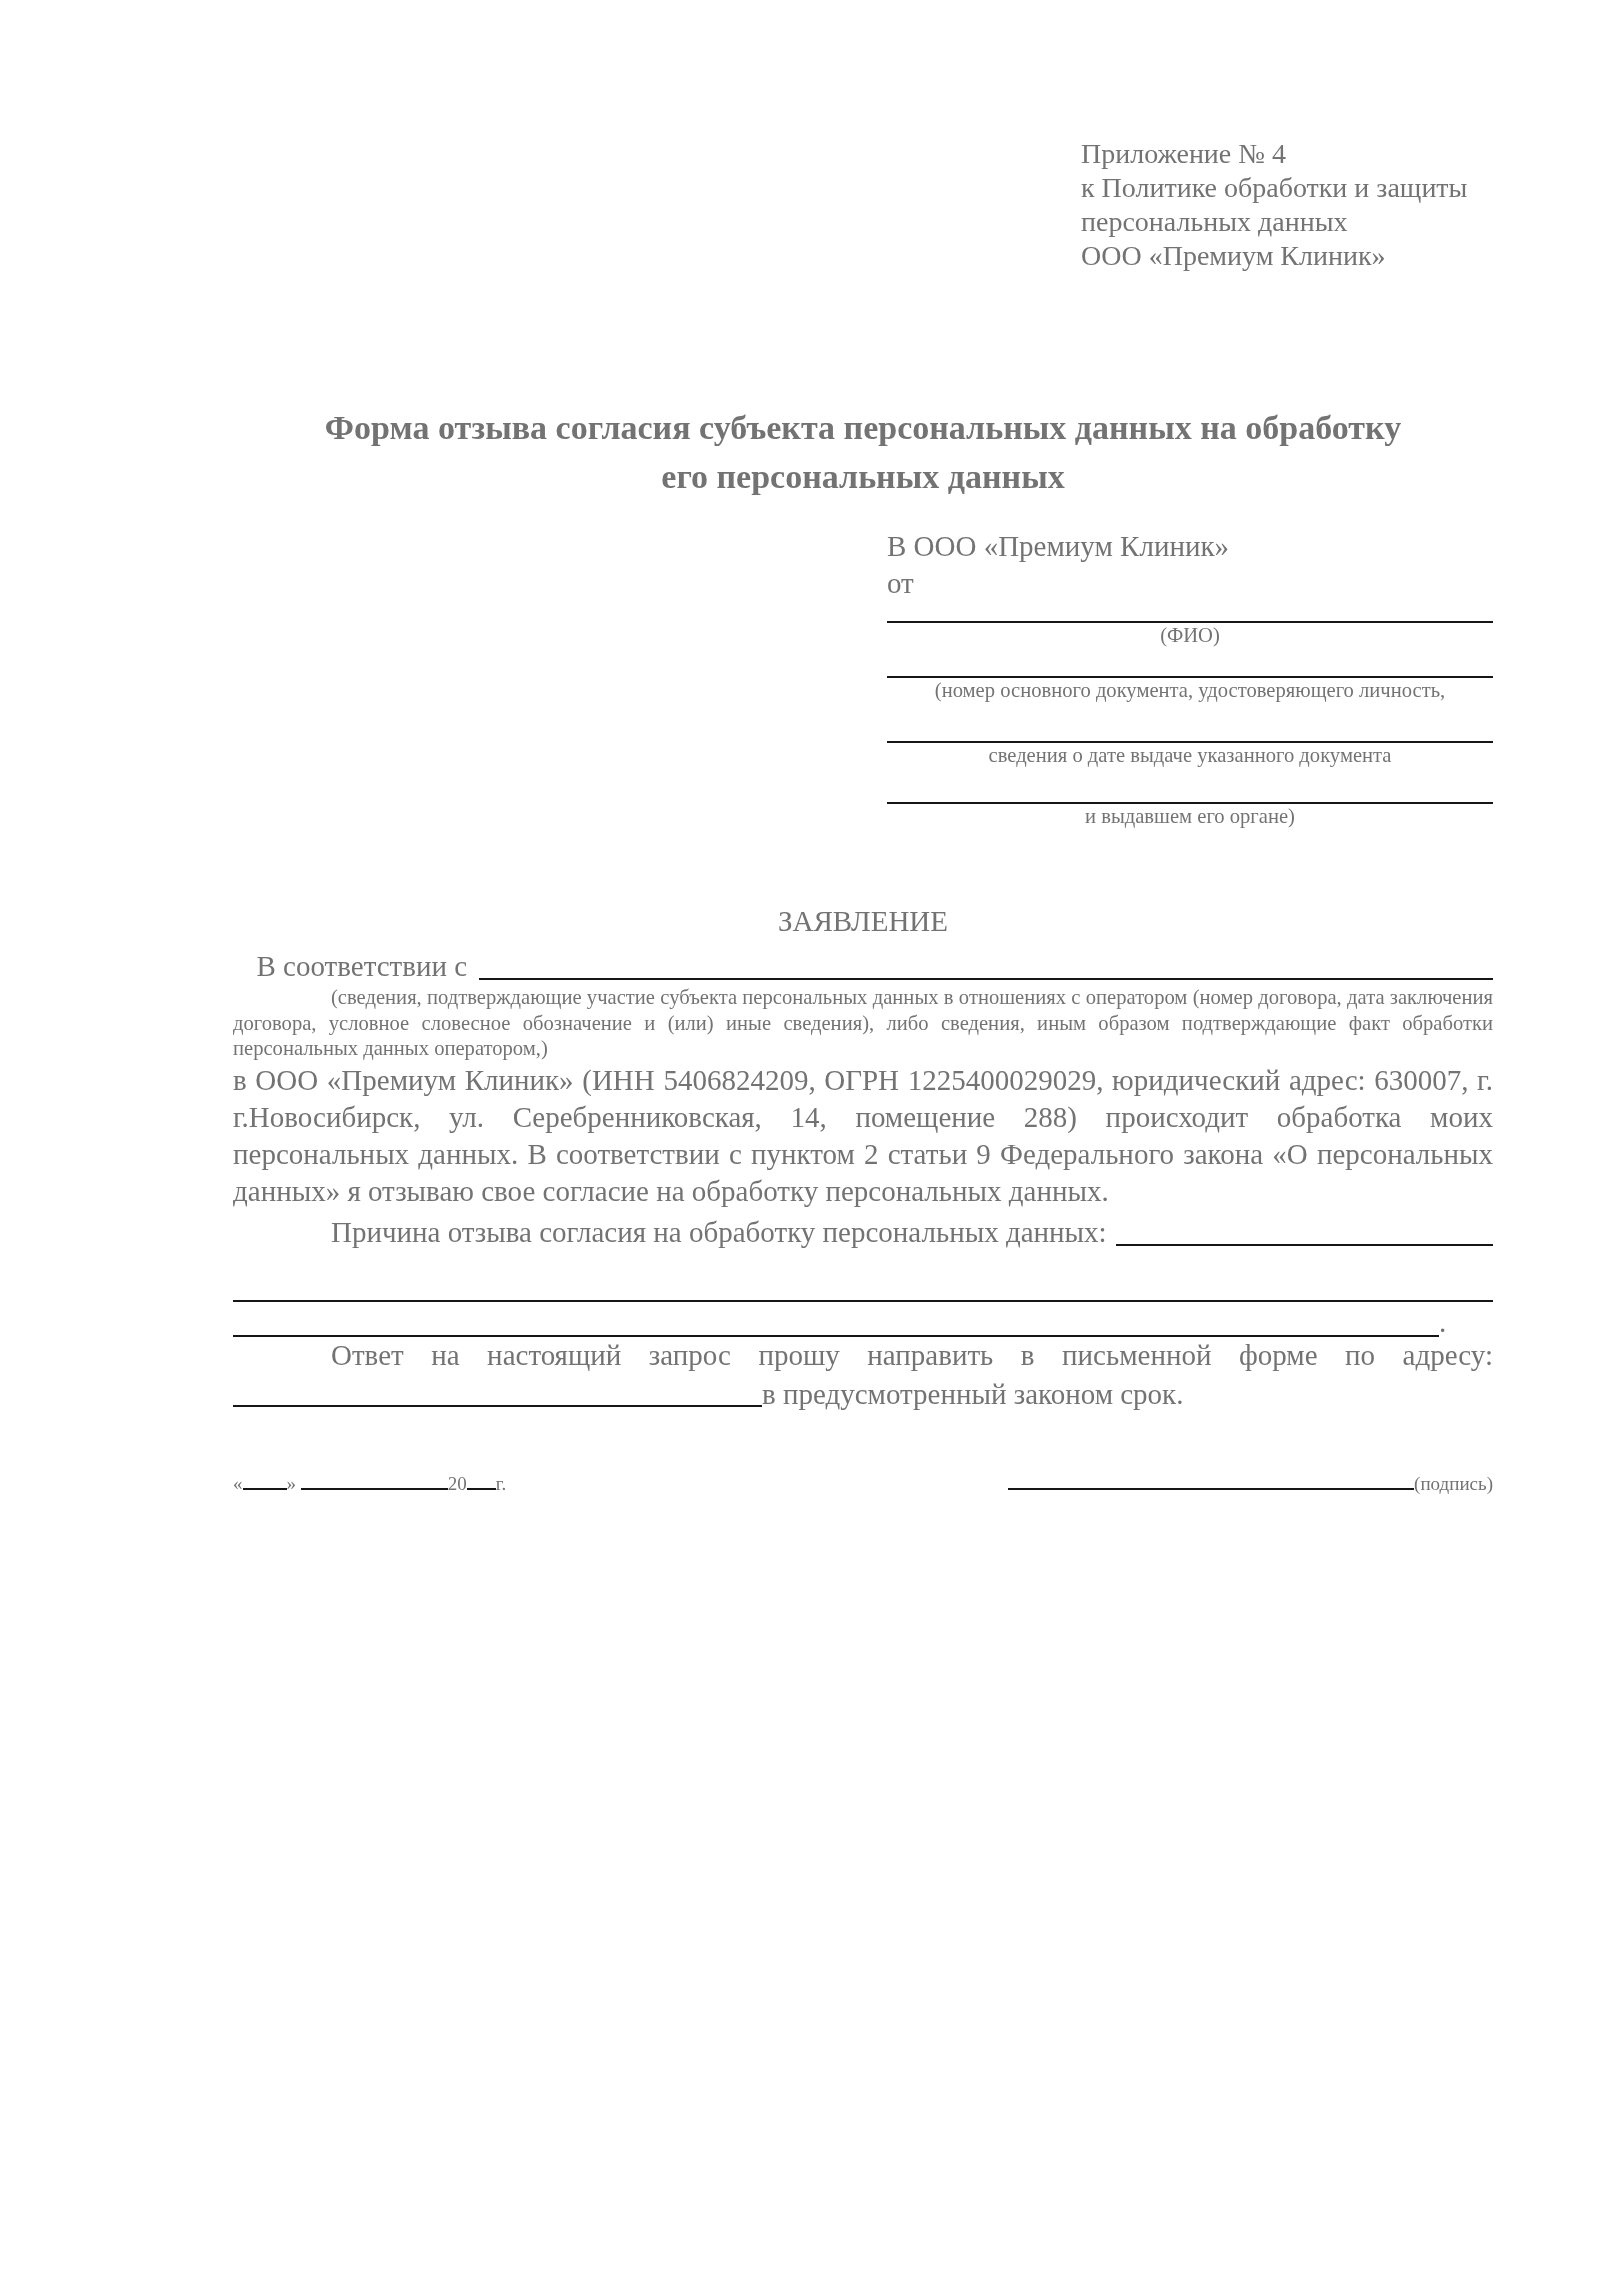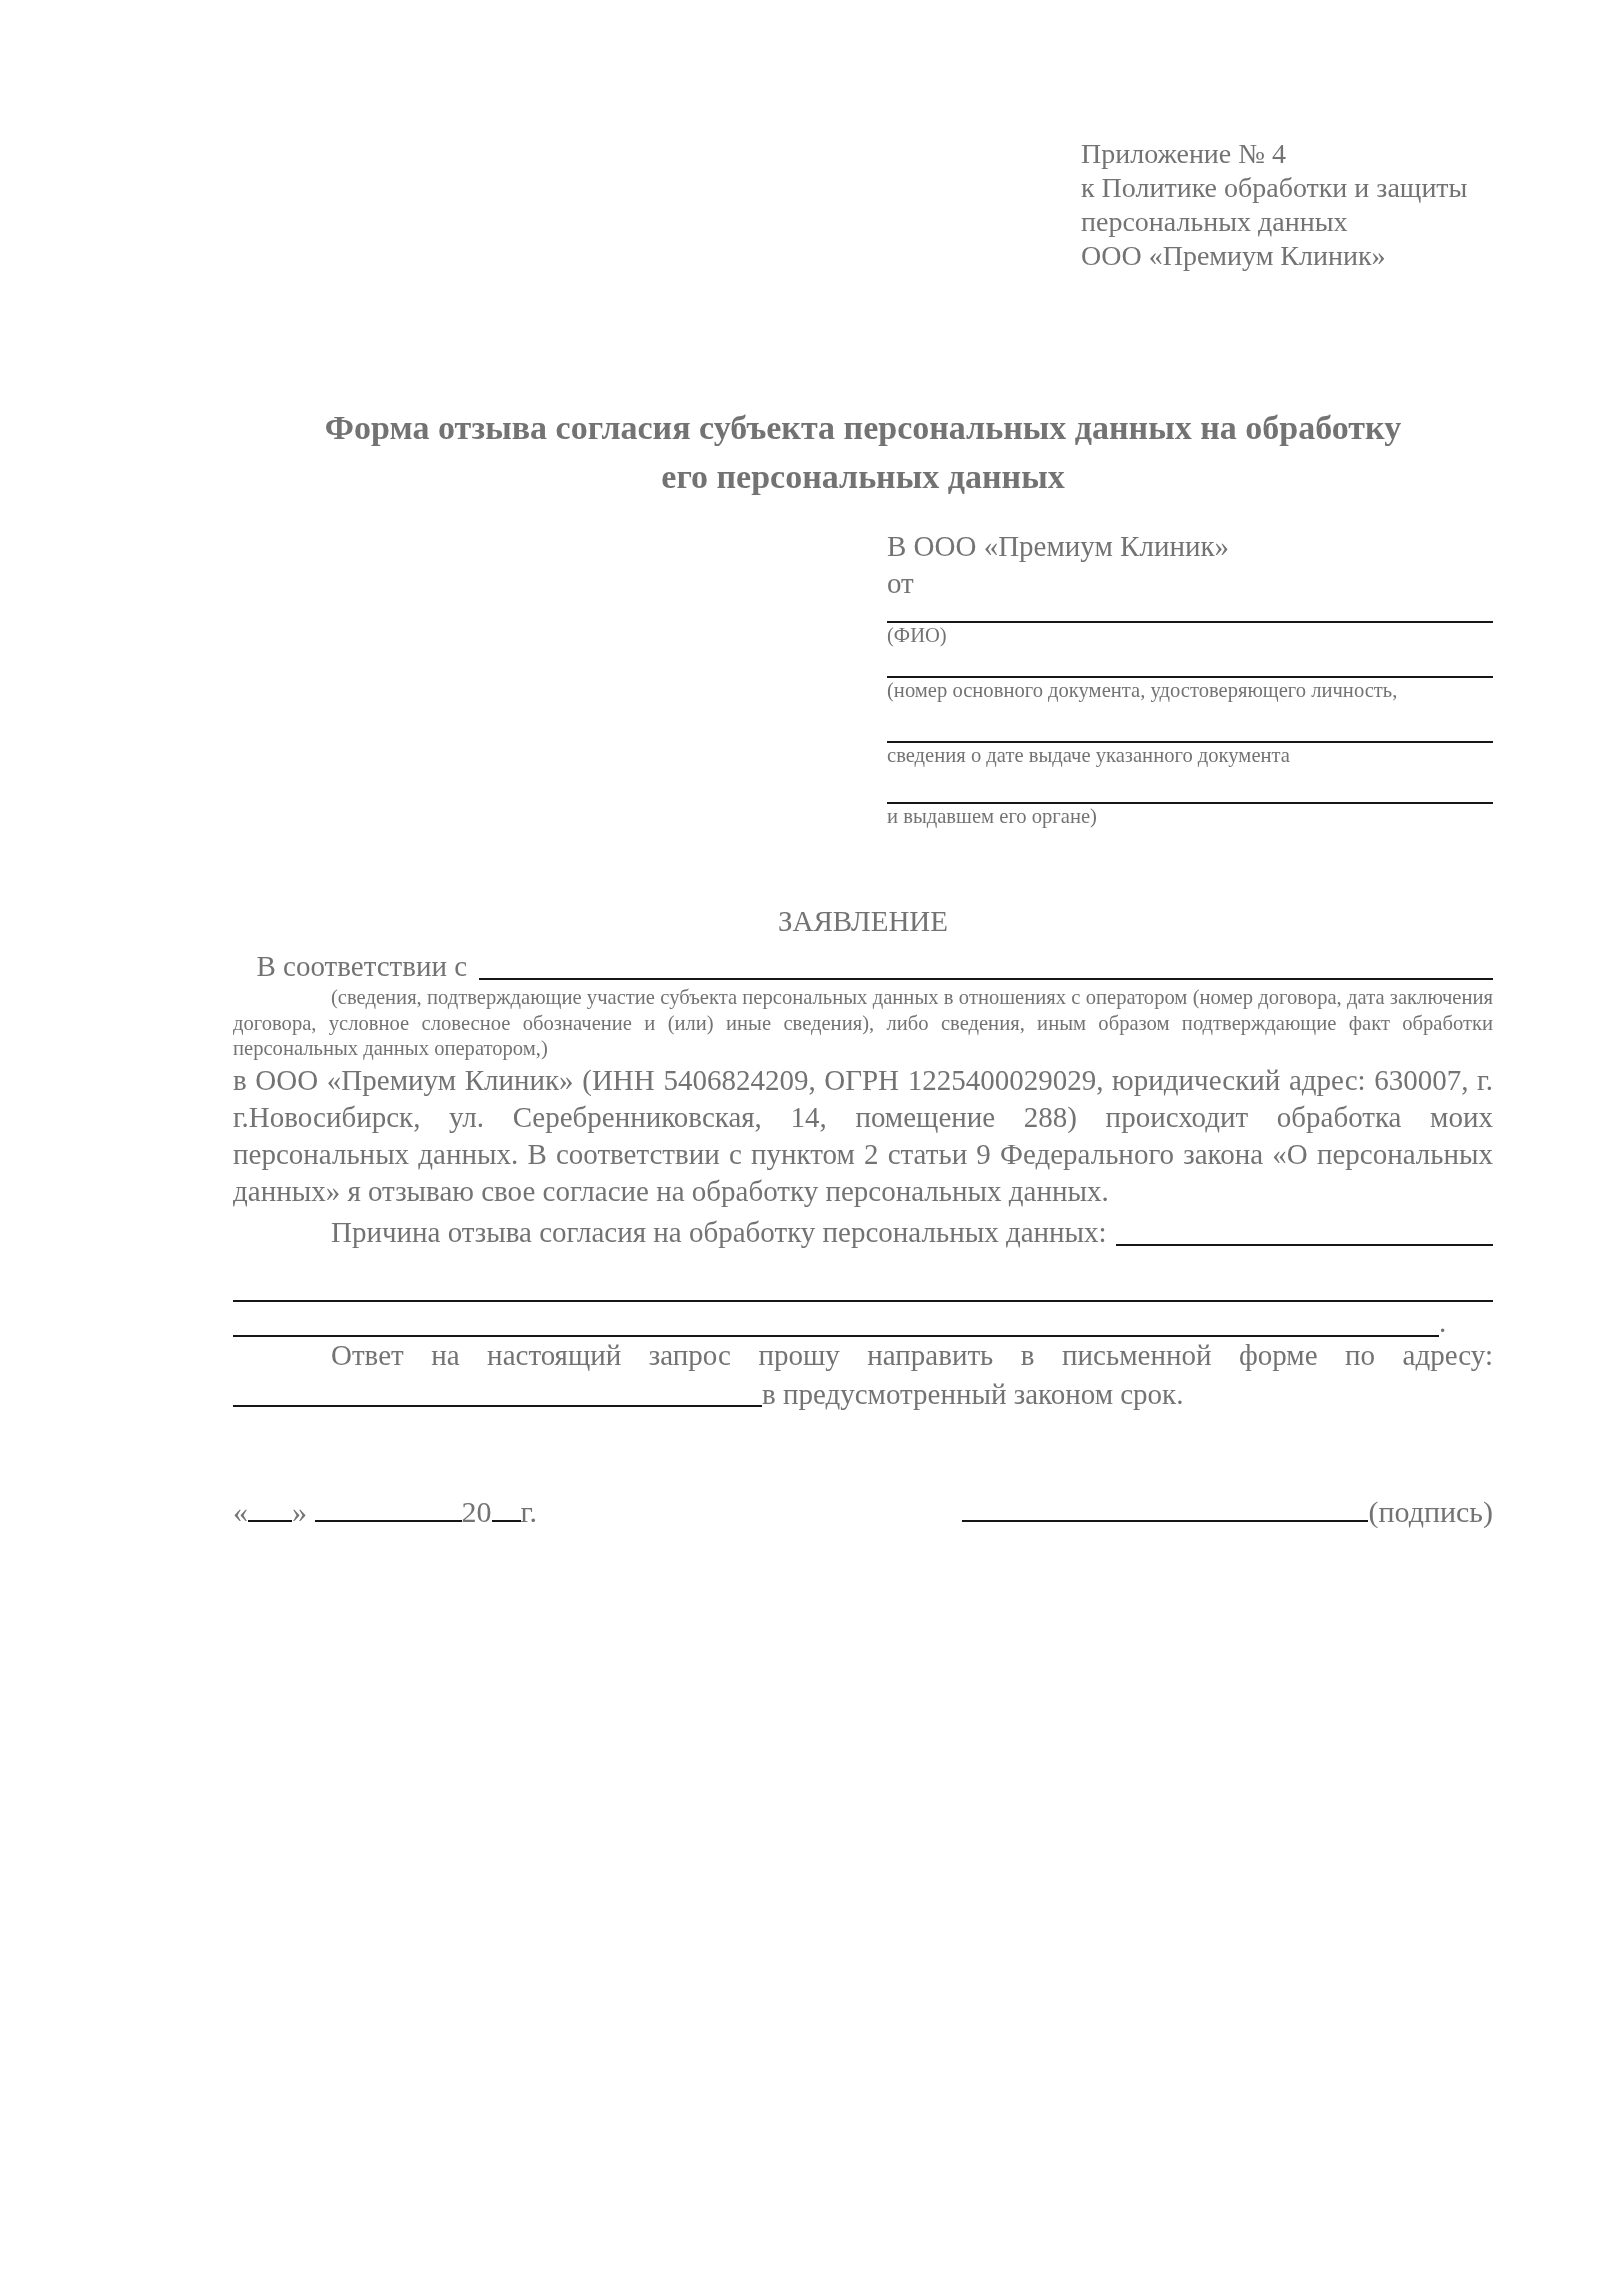--- a/index.html
+++ b/index.html
@@ -25,21 +25,21 @@
     text-align: center;
   }
   
   .addressee { margin-top: 26.5px; margin-left: 654px; width: 606px; font-size: 29px; }
   .addressee .to-line, .addressee .from-line { line-height: 37px; }
   .blank { border-bottom: 2.9px solid #161616; }
   .f1 { height: 21.6px; }
   .f2 { height: 29px; }
   .f3 { height: 40px; }
   .f4 { height: 35px; }
-  .caption { font-size: 20.6px; line-height: 25.5px; text-align: left; }
+  .caption { font-size: 20.6px; line-height: 25.5px; text-align: center; }
   
   .zayavlenie { margin-top: 74px; font-size: 29px; line-height: 37px; text-align: center; }
   .accord-row { display: flex; align-items: flex-end; padding-left: 23.5px; font-size: 29px; line-height: 37px; height: 45px; }
   .accord-row .fill { flex: 1; border-bottom: 2.9px solid #161616; margin: 0 0 4.9px 11.8px; }
   .small-print { font-size: 20.6px; line-height: 25.5px; text-align: justify; text-indent: 98px; }
   .main-para { font-size: 29px; line-height: 37px; text-align: justify; }
   .reason-row { display: flex; align-items: flex-end; padding-left: 98px; font-size: 29px; line-height: 37px; height: 41px; }
   .reason-row .fill { flex: 1; border-bottom: 2.9px solid #161616; margin: 0 0 4.9px 9.8px; }
   .fill-line-1 { height: 51px; border-bottom: 2.9px solid #161616; }
   .fill-line-2 { display: flex; align-items: flex-end; height: 35px; font-size: 29px; }
@@ -47,21 +47,21 @@
   .fill-line-2 .dot { line-height: 29px; }
   .confirm-para { margin-top: 3.9px; font-size: 29px; line-height: 37px; text-align: justify; text-indent: 98px; }
   .reply-first {
     font-size: 29px; line-height: 37px;
     text-align: justify; text-align-last: justify;
     text-indent: 98px;
   }
   .reply-second { display: flex; align-items: flex-end; height: 39px; font-size: 29px; line-height: 37px; }
   .reply-second .seg { width: 529px; border-bottom: 2.9px solid #161616; margin-bottom: 5.9px; }
   
-  .date-row { display: flex; justify-content: space-between; margin-top: 76px; font-size: 30px; line-height: 39px; }
+  .date-row { display: flex; justify-content: space-between; margin-top: 44px; font-size: 19px; line-height: 39px; }
   .u { display: inline-block; border-bottom: 2.9px solid #161616; height: 33px; }
   .u45 { width: 44px; }
   .u150 { width: 147px; }
   .u30 { width: 29px; }
   .u414 { width: 406px; }
 </style>
 </head>
 <body>
 
 <div class="page">

